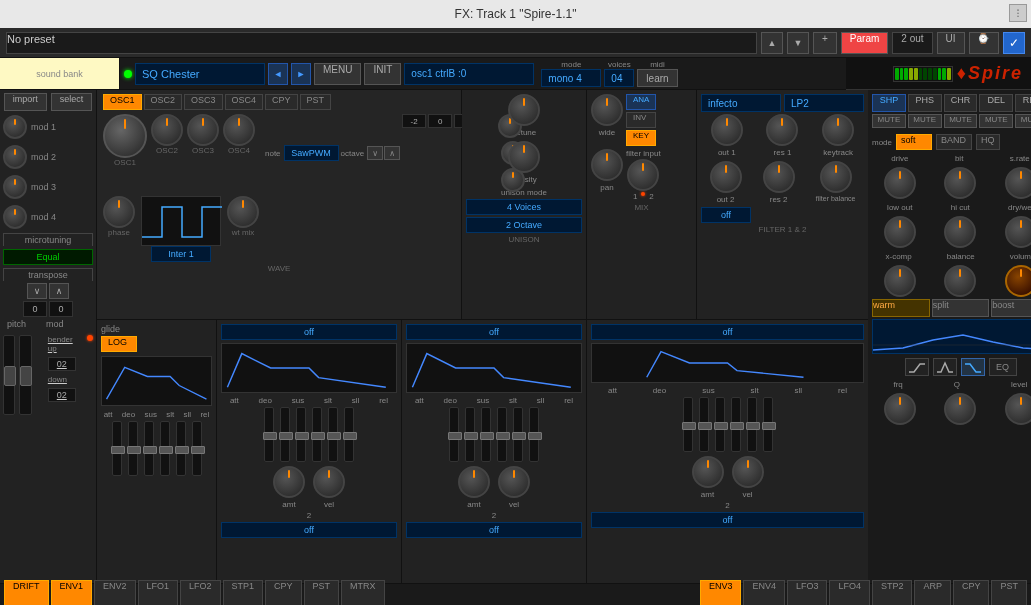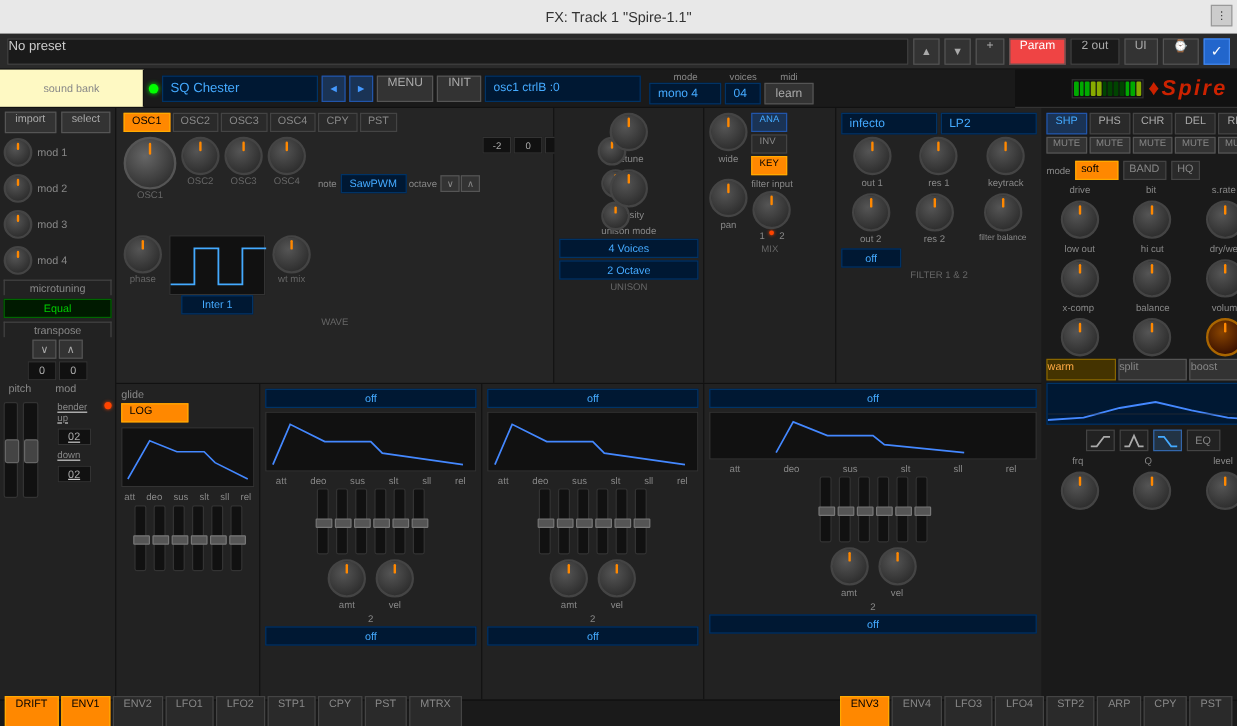--- a/index.html
+++ b/index.html
@@ -1151,21 +1151,21 @@
             <div class="blue-sel" style="width:50px;">off</div>
           </div>
           <div class="section-title">FILTER 1 &amp; 2</div>
         </div>
       </div>
 
       <div class="bottom-half">
 
         <div class="panel-glide">
           <div style="font-size:9px;color:#888;margin-bottom:2px;">glide</div>
-          <div class="orange-btn lit" style="width:56px;margin-bottom:4px;">LOG</div>
+          <div class="orange-btn lit" style="width:36px;margin-bottom:4px;">LOG</div>
 
           <div class="env-display" style="margin-bottom:4px;">
             <svg class="env-curve" viewBox="0 0 120 50">
               <polyline points="5,45 25,10 50,20 75,20 85,30 115,45" stroke="#4488ff" stroke-width="1.5" fill="none"></polyline>
             </svg>
           </div>
 
           <div style="display:flex;gap:4px;font-size:8px;color:#888;justify-content:space-around;margin-bottom:2px;">
             <span>att</span>
             <span>deo</span>

